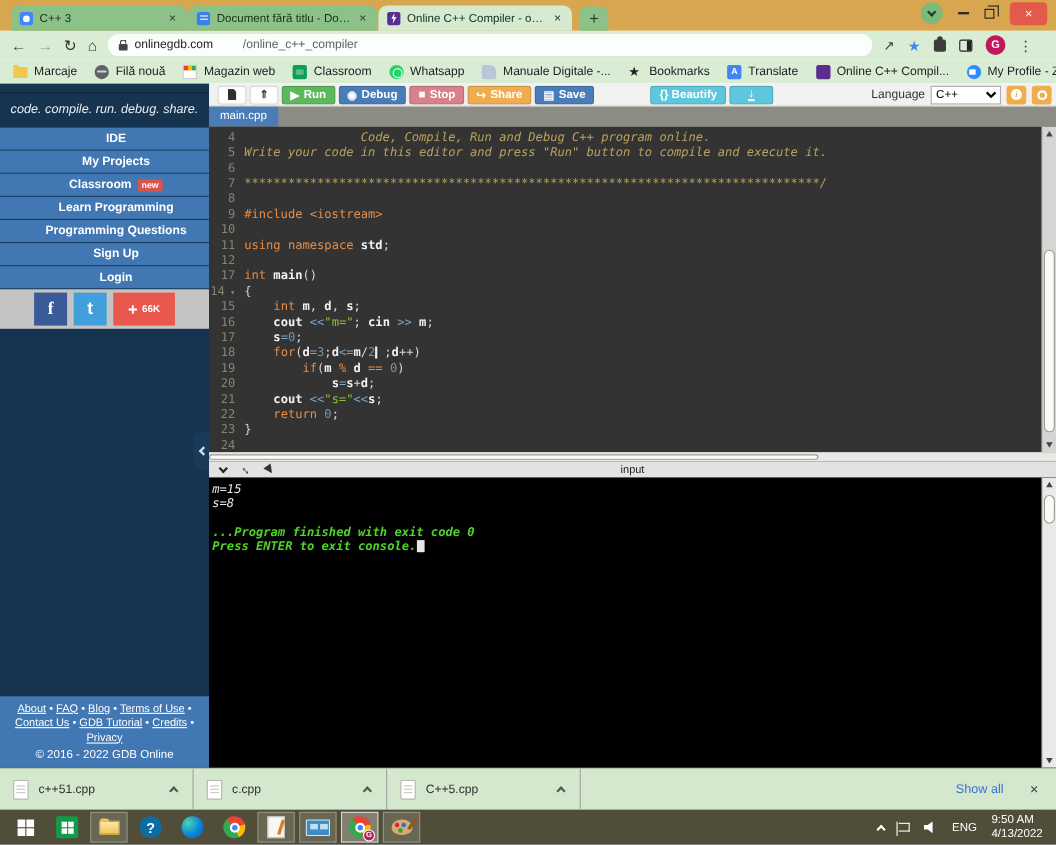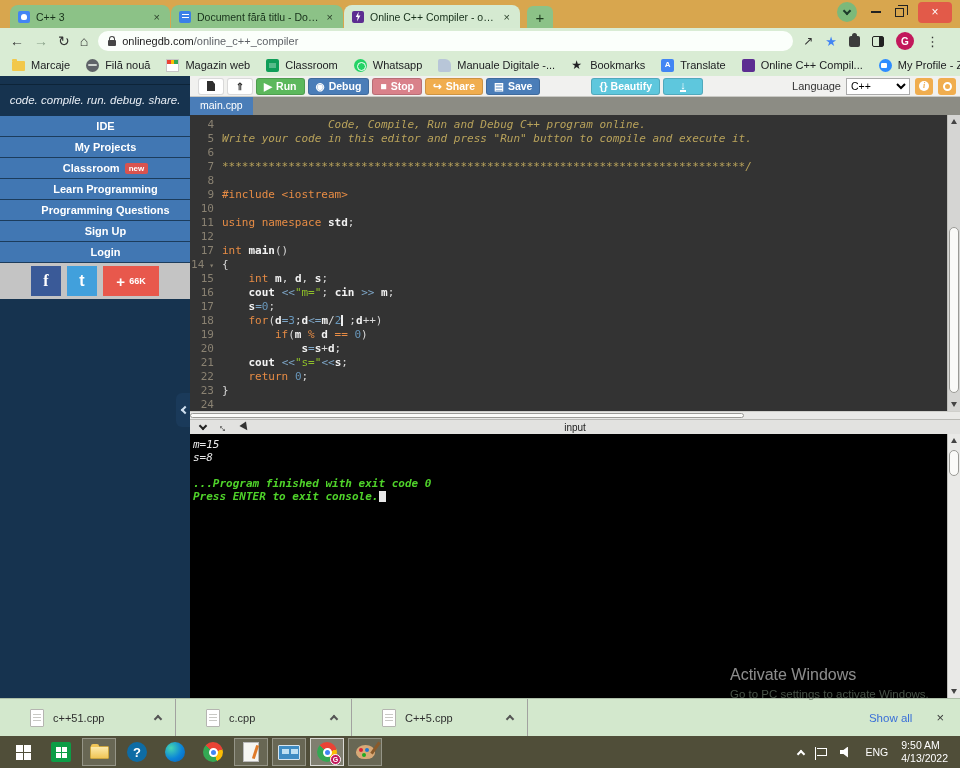--- a/index.html
+++ b/index.html
@@ -31,21 +31,21 @@
   .win-restore::before { content:""; position:absolute; left:2px; top:-4px; width:9px; height:9px; border:1.5px solid #222; border-bottom:none; border-left:none; }
   .win-close { width:34px; height:21px; background:#e25a49; border-radius:4px; color:#fff; font-size:12px; display:flex; align-items:center; justify-content:center; }
 
   #addressbar { height:26px; background:var(--chrome-bar,#d9ecd4); display:flex; align-items:center; gap:10px; padding:0 10px; }
   .nav-ic { font-size:14px; color:#333; line-height:1; }
   .nav-ic.dis { color:#8aa28a; }
   #omnibox { flex:1; height:20px; background:#fbfffb; border-radius:10px; display:flex; align-items:center; gap:6px; padding:0 10px; max-width:695px; }
   .lock { width:8px; height:6px; background:#454545; border-radius:1px; position:relative; margin-top:3px; }
   .lock::before { content:""; position:absolute; left:1px; top:-4px; width:4px; height:4px; border:1.5px solid #454545; border-bottom:none; border-radius:3px 3px 0 0; }
   .url { font-size:11px; color:#1d1d1d; white-space:nowrap; }
-  .url .path { color:#5f6368; }
+  .url .path { color:#5f6368;margin-left:27px; }
   #addr-icons { display:flex; align-items:center; gap:12px; }
   .star-ic { color:#4285f4; font-size:13px; }
   .share-ic { font-size:12px; color:#333; }
   .puzzle { width:11px; height:11px; background:#3c3c3c; border-radius:2px; position:relative; }
   .puzzle::before { content:""; position:absolute; top:-3px; left:3px; width:5px; height:5px; border-radius:50%; background:#3c3c3c; }
   .panelbox { width:12px; height:11px; border:1.5px solid #222; border-radius:2px; position:relative; }
   .panelbox::after { content:""; position:absolute; right:0; top:0; bottom:0; width:4px; background:#222; }
   .avatar { width:18px; height:18px; border-radius:50%; background:#c2185b; color:#fff; font-size:10px; font-weight:bold; display:flex; align-items:center; justify-content:center; }
   .dots { font-size:13px; color:#333; }
 
@@ -168,21 +168,21 @@
   #watermark { position:absolute; left:730px; top:666px; z-index:6; pointer-events:none; }
   #wm1 { font-size:16px; color:rgba(255,255,255,.55); }
   #wm2 { font-size:11.5px; color:rgba(95,110,95,.75); margin-top:4px; }
 
   #collapse-handle { position:absolute; left:176px; top:317px; width:14px; height:34px; background:#1a3a5a;
                      border-radius:6px 0 0 6px; display:flex; align-items:center; justify-content:center; z-index:4; }
   .handle-chev { width:6px; height:6px; border-left:2px solid #cfe0f0; border-bottom:2px solid #cfe0f0; transform:rotate(45deg); margin-left:3px; }
 
   
   #downloadbar { height:38px; background:var(--download-bar,#d3e8cd); border-top:1px solid #aebfa9; display:flex; align-items:center; }
-  .dl-item { width:176px; height:100%; display:flex; align-items:center; gap:9px; padding-left:30px; border-right:1px solid #a2a2a0; }
+  .dl-item { width:176px; height:100%; display:flex; align-items:center; gap:9px; padding-left:12px; border-right:1px solid #a2a2a0; }
   .dl-file { width:14px; height:18px; background:#fff; border:1px solid #b5b5b1; border-radius:1px; position:relative; }
   .dl-file::after { content:""; position:absolute; left:2px; top:4px; width:8px; height:1.5px; background:#c9c9c5; box-shadow:0 3px 0 #c9c9c5, 0 6px 0 #c9c9c5; }
   .dl-name { font-size:11px; color:#2f2f2f; flex:1; }
   .dl-chev { width:6px; height:6px; border-left:2px solid #555; border-top:2px solid #555; transform:rotate(45deg); margin-right:14px; margin-top:3px; }
   #dl-right { margin-left:auto; display:flex; align-items:center; gap:24px; padding-right:16px; }
   #show-all { font-size:11.5px; color:#3a6fd8; }
   #dl-close { font-size:13px; color:#3c3c3c; }
 
   
   #taskbar { height:32px; background:var(--taskbar,#504e39); display:flex; align-items:center; padding:0 4px; }
@@ -343,20 +343,24 @@
         </div>
       <div id="side-social">
         <span class="soc-btn soc-fb">f</span>
         <span class="soc-btn soc-tw">t</span>
         <span class="soc-plus">
           <span class="p">+</span>
             <span class="c">66K</span>
         </span>
       </div>
       <div id="side-spacer"></div>
+      <div id="side-footer">
+        <div id="footer-links"><a>About</a> • <a>FAQ</a> • <a>Blog</a> • <a>Terms of Use</a> • <a>Contact Us</a> • <a>GDB Tutorial</a> • <a>Credits</a> • <a>Privacy</a></div>
+        <div id="side-copy">© 2016 - 2022 GDB Online</div>
+      </div>
     </div>
 
     <div id="collapse-handle">
         <span class="handle-chev"></span>
       </div>
 
     <div id="main">
       <div id="webtoolbar">
         <span class="wbtn wbtn-file">
             <span class="page-ic"></span>
@@ -457,24 +461,20 @@
           </div>
         <div id="con-scroll">
           <span class="vs-arrow vs-up"></span>
           <span class="vs-thumb" id="con-thumb"></span>
           <span class="vs-arrow vs-down"></span>
         </div>
       </div>
     </div>
   </div>
 
-  <div id="watermark">
-    <div id="wm1">Activate Windows</div>
-    <div id="wm2">Go to PC settings to activate Windows.</div>
-  </div>
 
   <div id="downloadbar">
     <div id="dl-items" style="display:flex;height:100%">
         <div class="dl-item">
           <span class="dl-file"></span>
           <span class="dl-name">c++51.cpp</span>
           <span class="dl-chev"></span>
         </div>
         <div class="dl-item">
           <span class="dl-file"></span>

